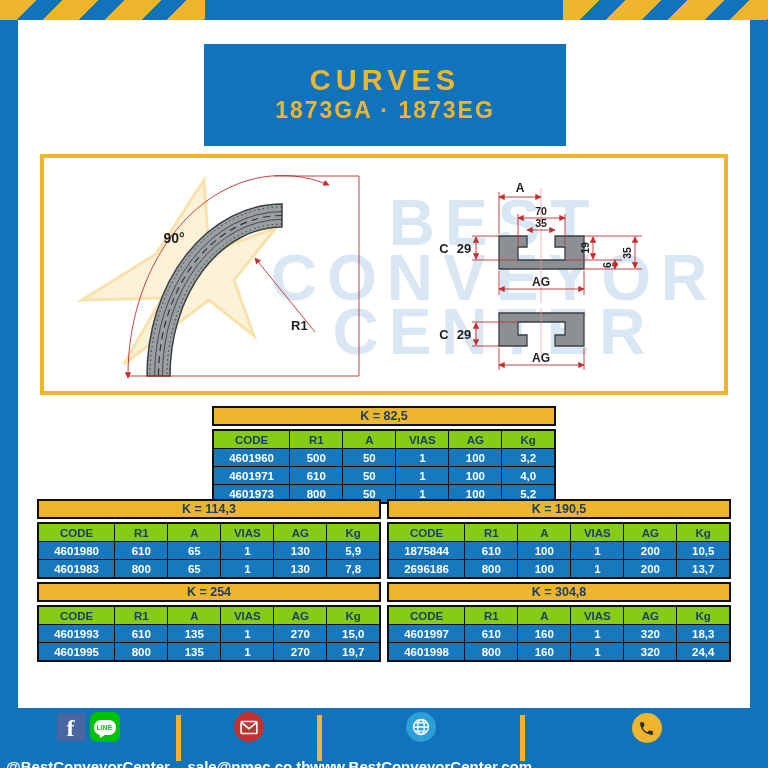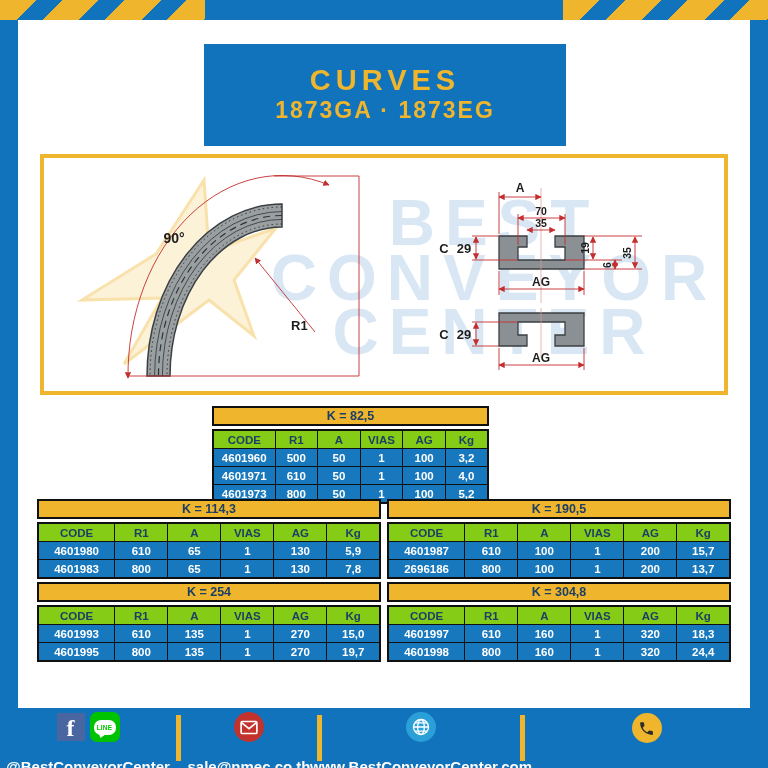--- a/index.html
+++ b/index.html
@@ -28,21 +28,21 @@
   
   .ktable{box-sizing:border-box;}
   .ktitle{background:#efb52c;border:2px solid #101010;color:#1c3f66;font-weight:700;
     text-align:center;font-size:12.5px;line-height:16px;height:16px;margin-bottom:3px;}
   .ktable table{width:100%;border-collapse:collapse;border:2px solid #101010;table-layout:fixed;}
   .ktable th{background:#84cc16;color:#1c3f66;font-size:11.5px;font-weight:700;
     border:1.5px solid #101010;padding:2.5px 0;}
   .ktable td{background:#1778be;color:#ffffff;font-size:11.5px;font-weight:700;text-align:center;
     border:1.5px solid #101010;padding:2.5px 0;}
   .ktable th:first-child,.ktable td:first-child{width:22%;}
-  #table-top{position:absolute;left:212px;top:406px;width:277px;}
+  #table-top{position:absolute;left:212px;top:406px;width:344px;}
   .tables-grid{position:absolute;left:37px;top:499px;width:580px;display:grid;
     grid-template-columns:344px 344px;column-gap:6px;row-gap:3px;}
 
   
   .footer{position:absolute;left:0;bottom:0;width:768px;height:60px;background:#1173bb;
     display:flex;align-items:stretch;color:#fff;}
   .f-sec{display:flex;flex-direction:column;align-items:center;justify-content:flex-start;padding-top:4px;}
   .f-icons{height:32px;display:flex;align-items:center;gap:5px;}
   .f-label{font-size:15px;font-weight:700;margin-top:16px;white-space:nowrap;text-align:center;}
   .f-div{width:5px;background:#efb52c;margin:7px 0;}
@@ -240,26 +240,26 @@
           <tbody>
             <tr>
               <th>CODE</th>
               <th>R1</th>
               <th>A</th>
               <th>VIAS</th>
               <th>AG</th>
               <th>Kg</th>
             </tr>
             <tr>
-              <td>4601987</td>
+              <td>1875844</td>
               <td>610</td>
               <td>100</td>
               <td>1</td>
               <td>200</td>
-              <td>15,7</td>
+              <td>10,5</td>
             </tr>
             <tr>
               <td>2696186</td>
               <td>800</td>
               <td>100</td>
               <td>1</td>
               <td>200</td>
               <td>13,7</td>
             </tr>
           </tbody>

